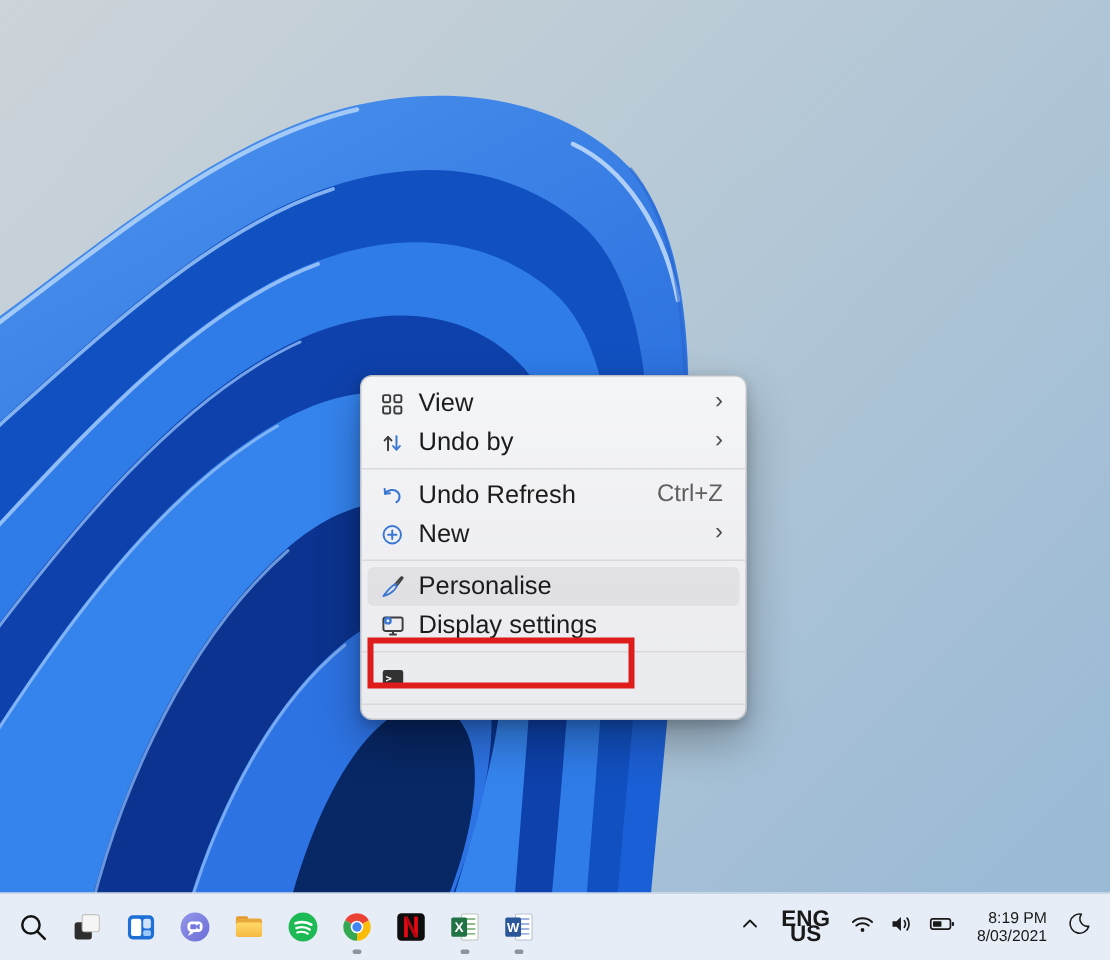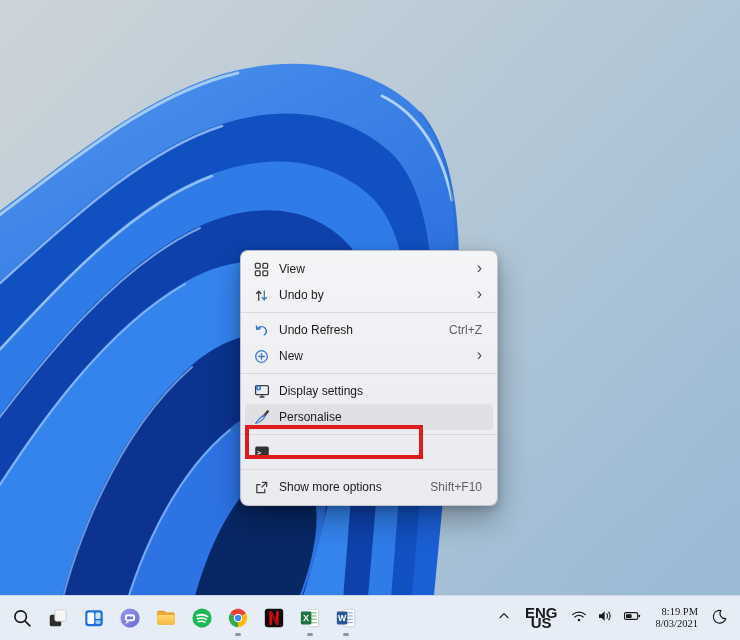--- a/index.html
+++ b/index.html
@@ -12,22 +12,22 @@
     background:linear-gradient(180deg,#f4f5f7 0%,#ededf1 70%,#e9ebef 100%);
     border:1px solid rgba(110,115,125,.38);border-radius:8px;
     box-shadow:0 14px 30px rgba(0,0,0,.30),0 3px 8px rgba(0,0,0,.18);
     padding:5px 0;z-index:3;}
   .mi{display:flex;align-items:center;height:26px;margin:0 4px;border-radius:4px;
     padding:0 11px 0 8px;cursor:default;}
   .mi.hl{background:rgba(0,0,0,.05);}
   .mi .ic{width:17px;height:17px;margin-right:9px;flex:0 0 17px;display:flex;
     align-items:center;justify-content:center;}
   .mi .ic svg{display:block;}
-  .mi .label{font-size:12px;color:#1b1b1b;white-space:nowrap;}
-  .mi .accel{margin-left:auto;font-size:12px;color:#5f5f5f;}
+  .mi .label{font-size:17px;color:#1b1b1b;white-space:nowrap;}
+  .mi .accel{margin-left:auto;font-size:16px;color:#5f5f5f;}
   .mi .chev{margin-left:auto;font-size:16px;line-height:1;color:#4f4f4f;
     transform:translateY(-1px);}
   .sep{height:1px;background:#d9d9db;margin:4px 0;}
 
   .red-box{position:absolute;left:4px;top:174px;width:178px;height:34px;
     box-sizing:border-box;border:4px solid #de1c1c;z-index:6;pointer-events:none;}
 
   
   .taskbar{position:absolute;left:0;bottom:0;width:740px;height:45px;box-sizing:border-box;
     background:#e7edf6;border-top:1px solid rgba(200,212,228,.9);
@@ -36,21 +36,21 @@
   .tb-btn{width:36px;height:40px;border-radius:4px;position:relative;
     display:flex;align-items:center;justify-content:center;}
   .tb-btn svg{display:block;}
   .tb-btn.running::after{content:"";position:absolute;bottom:2px;left:50%;
     transform:translateX(-50%);width:6px;height:3px;border-radius:2px;background:#8d949e;}
   .tray{margin-left:auto;display:flex;align-items:center;padding-right:8px;}
   .tray-btn{height:40px;display:flex;align-items:center;justify-content:center;
     border-radius:4px;padding:0 4px;}
   .tray-lang{font-size:15px;line-height:10.5px;text-align:center;color:#191919;
     margin:0 5px;font-weight:bold;}
-  .tray-clock{font-size:10.5px;line-height:12.5px;text-align:right;color:#191919;margin:0 5px;font-family:Liberation Serif, serif;}
+  .tray-clock{font-size:10.5px;line-height:12.5px;text-align:right;color:#191919;margin:0 5px;}
 </style>
 </head>
 <body>
 
 <div class="screen">
 
   <svg class="wallpaper" viewBox="0 0 740 640" aria-hidden="true">
     <defs>
       <linearGradient id="sky" x1="0" y1="0" x2="1" y2="0.85">
         <stop offset="0" stop-color="#cdd4d9"></stop>
@@ -138,66 +138,55 @@
             <circle cx="8" cy="8" r="6.2"></circle>
             <path d="M8 5 V11 M5 8 H11"></path>
           </svg>
       </span>
       <span class="label">New</span>
       <span class="chev">›</span>
     </div>
 
     <div class="sep"></div>
 
+    <div class="mi hl">
+      <span class="ic">
+        <svg width="16" height="16" viewBox="0 0 16 16" fill="none">
+            <path d="M9.2 6.8 L13.4 1.9 C13.9 1.3 14.8 2.1 14.3 2.7 L10.3 7.8" stroke="#3c3c3c" stroke-width="1.2" stroke-linecap="round"></path>
+            <path d="M9.6 6.4 C8.2 7 6.4 8.6 4.6 10.6 C3.2 12.2 2.2 13.6 1.6 14.4 C3.4 14 6.6 12.6 8.6 10.6 C9.8 9.4 10.4 8.2 10.5 7.4 Z" fill="none" stroke="#3a77d4" stroke-width="1.2" stroke-linejoin="round"></path>
+          </svg>
+      </span>
+      <span class="label">Personalise</span>
+    </div>
+
     <div class="mi">
       <span class="ic">
         <svg width="16" height="16" viewBox="0 0 16 16" fill="none">
             <rect x="1.6" y="2.6" width="12.8" height="9" rx="1.2" stroke="#3c3c3c" stroke-width="1.3"></rect>
             <path d="M6 14 H10 M8 11.8 V14" stroke="#3c3c3c" stroke-width="1.3" stroke-linecap="round"></path>
             <circle cx="4.6" cy="4.8" r="2.6" fill="#3a77d4"></circle>
             <circle cx="4.6" cy="4.8" r="1" fill="#eaf1fb"></circle>
           </svg>
       </span>
       <span class="label">Display settings</span>
     </div>
 
-    <div class="mi hl">
-      <span class="ic">
-        <svg width="16" height="16" viewBox="0 0 16 16" fill="none">
-            <path d="M9.2 6.8 L13.4 1.9 C13.9 1.3 14.8 2.1 14.3 2.7 L10.3 7.8" stroke="#3c3c3c" stroke-width="1.2" stroke-linecap="round"></path>
-            <path d="M9.6 6.4 C8.2 7 6.4 8.6 4.6 10.6 C3.2 12.2 2.2 13.6 1.6 14.4 C3.4 14 6.6 12.6 8.6 10.6 C9.8 9.4 10.4 8.2 10.5 7.4 Z" fill="none" stroke="#3a77d4" stroke-width="1.2" stroke-linejoin="round"></path>
-          </svg>
-      </span>
-      <span class="label">Personalise</span>
-    </div>
-
     <div class="sep"></div>
 
     <div class="mi">
       <span class="ic">
         <svg width="16" height="16" viewBox="0 0 16 16">
             <rect x="1.2" y="2.6" width="13.6" height="10.8" rx="1.6" fill="#323232"></rect>
             <text x="3" y="10.6" font-family="DejaVu Sans Mono, monospace" font-size="7" font-weight="bold" fill="#ffffff">&gt;_</text>
           </svg>
       </span>
     </div>
 
     <div class="sep"></div>
 
-    <div class="mi">
-      <span class="ic">
-        <svg width="15" height="15" viewBox="0 0 16 16" fill="none" stroke="#3c3c3c" stroke-width="1.3" stroke-linecap="round" stroke-linejoin="round">
-            <path d="M6.5 5 H3 V13.5 H11.5 V10"></path>
-            <path d="M9 2.5 H13.5 V7"></path>
-            <path d="M13.5 2.5 L8.5 7.5"></path>
-          </svg>
-      </span>
-      <span class="label">Show more options</span>
-      <span class="accel">Shift+F10</span>
-    </div>
 
     <div class="red-box"></div>
   </div>
 
   <div class="taskbar">
     <div class="tb-apps">
 
       <div class="tb-btn">
         <span>
             <svg width="22" height="22" viewBox="0 0 24 24" fill="none">

